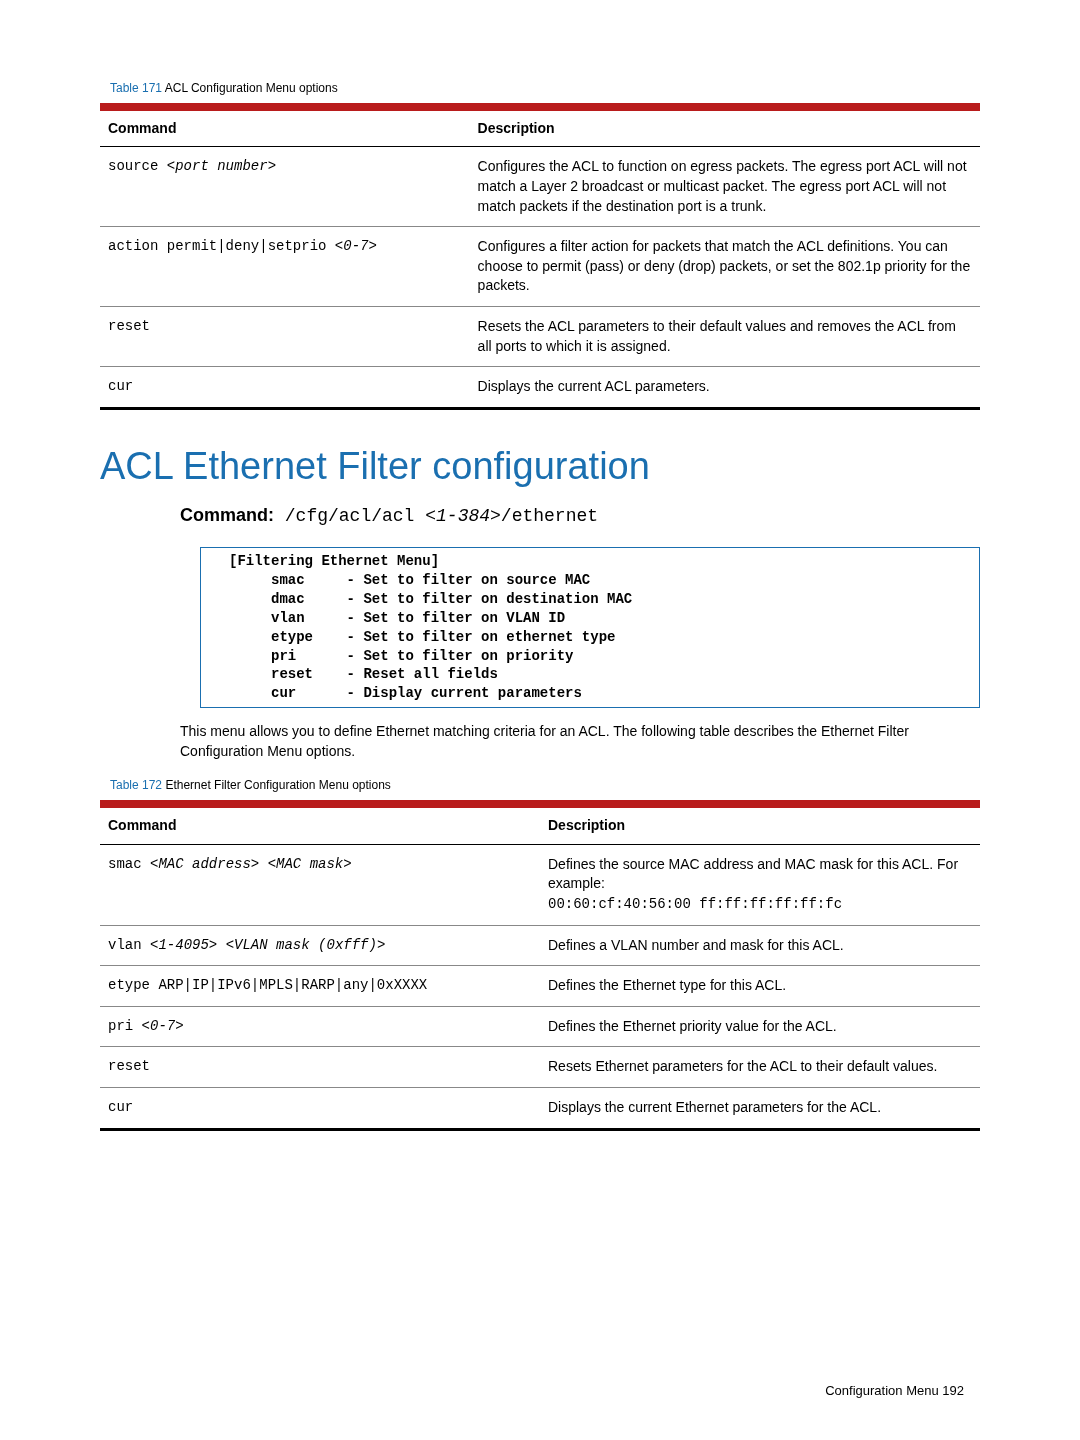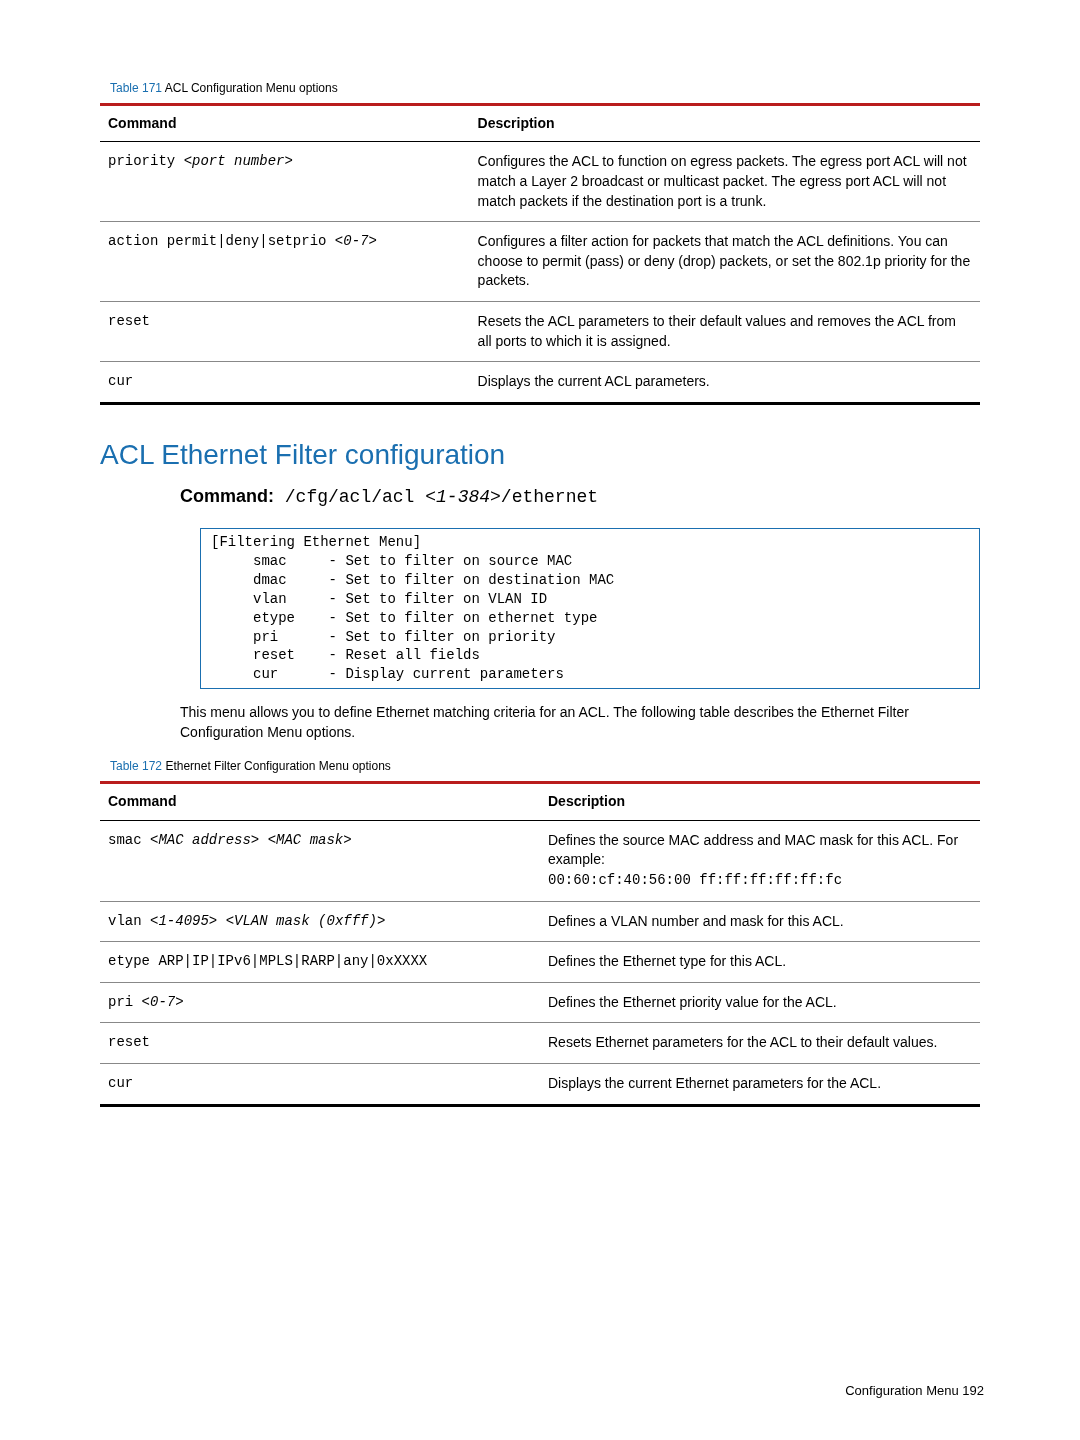--- a/index.html
+++ b/index.html
@@ -17,69 +17,70 @@
       font-size: 12px;
       margin-bottom: 6px;
       padding-left: 10px;
     }
     .table-caption .tnum { color: #1a6fb0; font-weight: normal; }
     table {
       width: 100%;
       border-collapse: collapse;
       margin-bottom: 28px;
     }
-    thead tr { border-top: 3px solid #b91c1c; border-bottom: 1px solid #000; }
+    thead tr { border-top: 8px solid #b91c1c; border-bottom: 1px solid #000; }
     tbody tr { border-bottom: 1px solid #888; }
     tbody tr:last-child { border-bottom: 3px solid #000; }
     th { text-align: left; font-weight: bold; padding: 8px 8px; font-size: 14px; }
     td { padding: 10px 8px; vertical-align: top; font-size: 14px; }
     .t1 td.cmd { width: 42%; font-family: "Courier New", monospace; font-size: 14px; }
     .t2 td.cmd { width: 50%; font-family: "Courier New", monospace; font-size: 14px; }
     td.desc { font-size: 14px; }
     .mono { font-family: "Courier New", monospace; }
     .italic-mono { font-family: "Courier New", monospace; font-style: italic; }
     h2 {
       color: #1a6fb0;
       font-weight: normal;
-      font-size: 28px;
+      font-size: 38px;
       margin-top: 30px;
       margin-bottom: 10px;
     }
     .cmdline { padding-left: 80px; margin-bottom: 18px; font-size: 18px; }
     .cmdline .label { font-weight: bold; }
     .codebox {
       border: 1px solid #1a6fb0;
-      padding: 4px 10px;
+      padding: 4px 28px;
       margin-left: 100px;
       margin-right: 0;
       margin-bottom: 14px;
       font-family: "Courier New", monospace;
       font-size: 14px;
       white-space: pre;
       line-height: 1.35;
+      font-weight: bold;
     }
     .bodytext { padding-left: 80px; margin-bottom: 16px; font-size: 14px; }
-    .footer { position: absolute; bottom: 40px; right: 96px; font-size: 13px; }
+    .footer { position: absolute; bottom: 40px; right: 116px; font-size: 13px; }
   </style>
 </head>
 <body>
 
 <div class="table-caption">
   <span class="tnum">Table 171</span><span> ACL Configuration Menu options</span>
 </div>
 <table class="t1">
   <thead>
     <tr>
       <th>Command</th>
       <th>Description</th>
     </tr>
   </thead>
   <tbody>
     <tr>
-      <td class="cmd"><span>priority </span><span class="italic-mono">&lt;port number&gt;</span></td>
+      <td class="cmd"><span>source </span><span class="italic-mono">&lt;port number&gt;</span></td>
       <td class="desc">Configures the ACL to function on egress packets. The egress port ACL will not match a Layer 2 broadcast or multicast packet. The egress port ACL will not match packets if the destination port is a trunk.</td>
     </tr>
     <tr>
       <td class="cmd"><span>action permit|deny|setprio &lt;</span><span class="italic-mono">0-7</span><span>&gt;</span></td>
       <td class="desc">Configures a filter action for packets that match the ACL definitions. You can choose to permit (pass) or deny (drop) packets, or set the 802.1p priority for the packets.</td>
     </tr>
     <tr>
       <td class="cmd">reset</td>
       <td class="desc">Resets the ACL parameters to their default values and removes the ACL from all ports to which it is assigned.</td>
     </tr>

